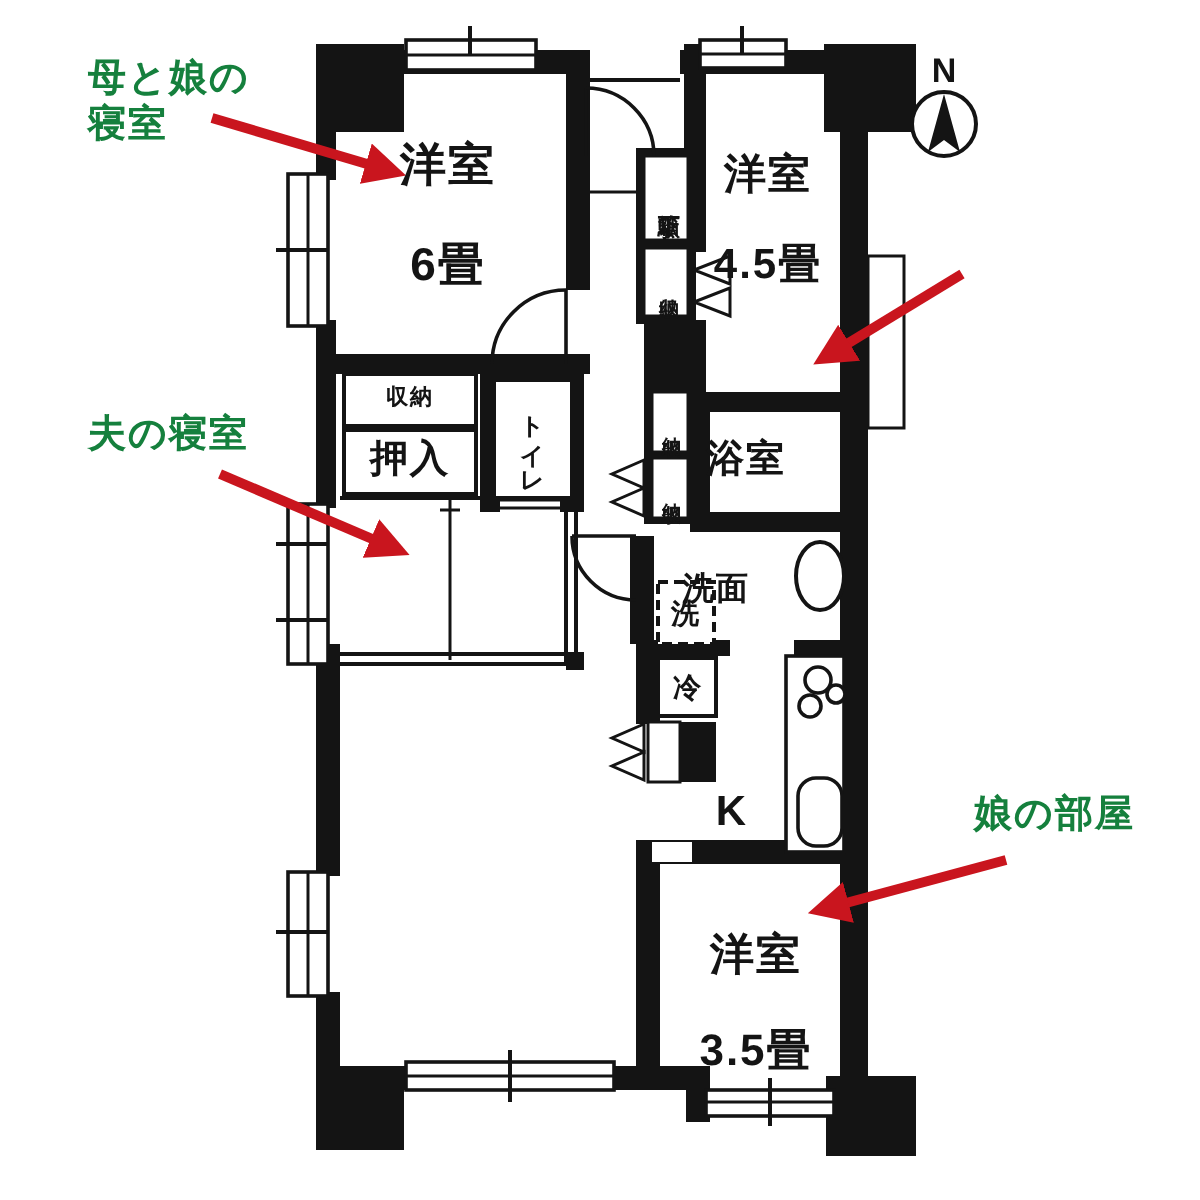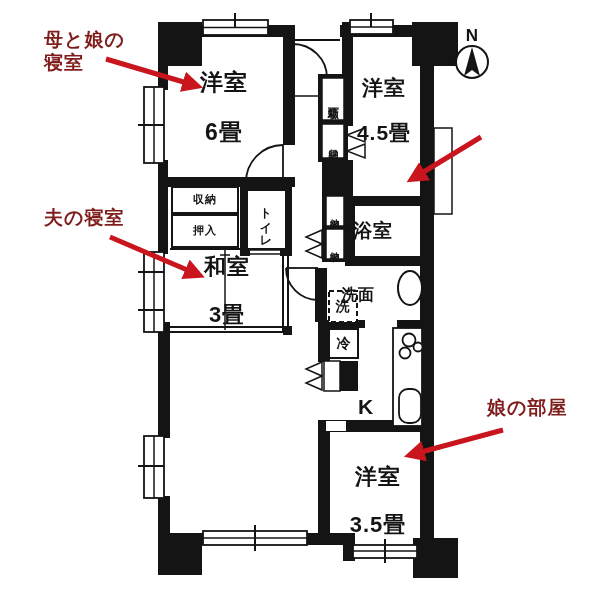--- a/index.html
+++ b/index.html
@@ -11,21 +11,21 @@
   .lbl{
     position:absolute;color:#141414;font-weight:700;text-align:center;
     line-height:1.08;transform:translate(-50%,-50%);white-space:pre-line;
     letter-spacing:1px;
   }
   .v{
     writing-mode:vertical-rl;text-orientation:upright;letter-spacing:0;
     line-height:1;
   }
   .ann{
-    position:absolute;color:#7f1d1d;font-weight:700;font-size:19px;
+    position:absolute;color:#15803d;font-weight:700;font-size:19px;
     line-height:1.22;white-space:pre-line;letter-spacing:1px;text-align:left;
   }
   .ld-name{letter-spacing:6px;margin-right:-6px;}
 </style>
 </head>
 <body>
 
 <div class="stage">
 
   <svg class="plan" width="600" height="600" viewBox="0 0 600 600">
@@ -171,36 +171,34 @@
       <line x1="503" y1="430" x2="410" y2="455" marker-end="url(#ah)"></line>
     </g>
   </svg>
 
   <div class="lbl" style="left:224px;top:107px;font-size:23px;"><span>洋室</span><br>
        <span>6畳</span></div>
 
   <div class="lbl" style="left:384px;top:111px;font-size:21px;"><span>洋室</span><br>
        <span>4.5畳</span></div>
 
-  <div class="lbl" style="left:227px;top:291px;font-size:22px;"><span>和室</span><br>
-       <span>3畳</span></div>
 
 
   <div class="lbl" style="left:378px;top:501px;font-size:22px;"><span>洋室</span><br>
        <span>3.5畳</span></div>
 
   <div class="lbl" style="left:373px;top:231px;font-size:19px;">浴室</div>
 
   <div class="lbl" style="left:366px;top:407px;font-size:21px;">K</div>
 
   <div class="lbl" style="left:358px;top:295px;font-size:16px;">洗面</div>
   <div class="lbl" style="left:343px;top:307px;font-size:14px;">洗</div>
   <div class="lbl" style="left:344px;top:344px;font-size:14px;">冷</div>
   <div class="lbl" style="left:205px;top:200px;font-size:11px;">収納</div>
-  <div class="lbl" style="left:205px;top:231px;font-size:11px;">押入</div>
+  <div class="lbl" style="left:205px;top:231px;font-size:19px;">押入</div>
   <div class="lbl v" style="left:266px;top:220px;font-size:12px;">トイレ</div>
   <div class="lbl v" style="left:333px;top:99px;font-size:11px;">下駄箱</div>
   <div class="lbl v" style="left:333px;top:141px;font-size:10px;">収納</div>
   <div class="lbl v" style="left:335px;top:211px;font-size:9.5px;">収納</div>
   <div class="lbl v" style="left:335px;top:244px;font-size:9.5px;">収納</div>
 
   <div class="lbl" style="left:472px;top:36px;font-size:17px;letter-spacing:0;">N</div>
 
   <div class="ann" style="left:44px;top:28px;">母と娘の
 寝室</div>

